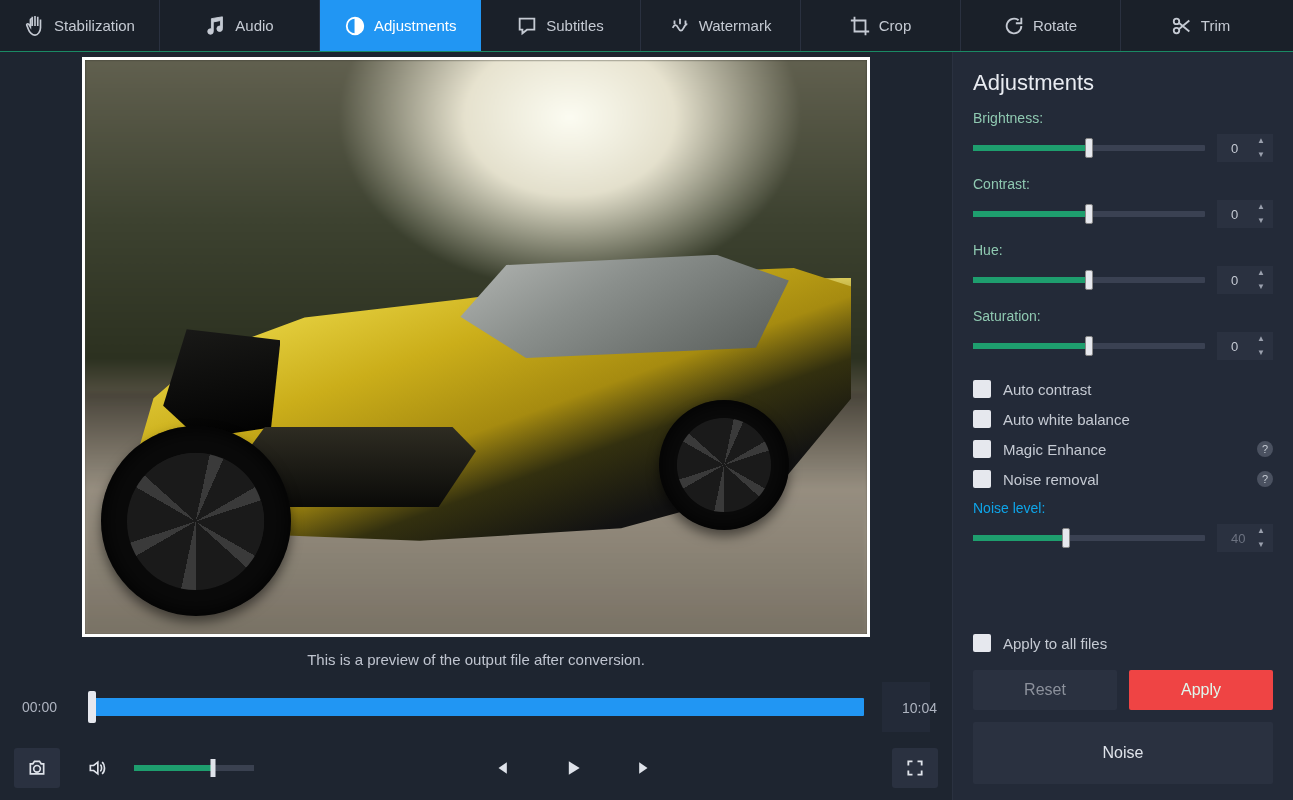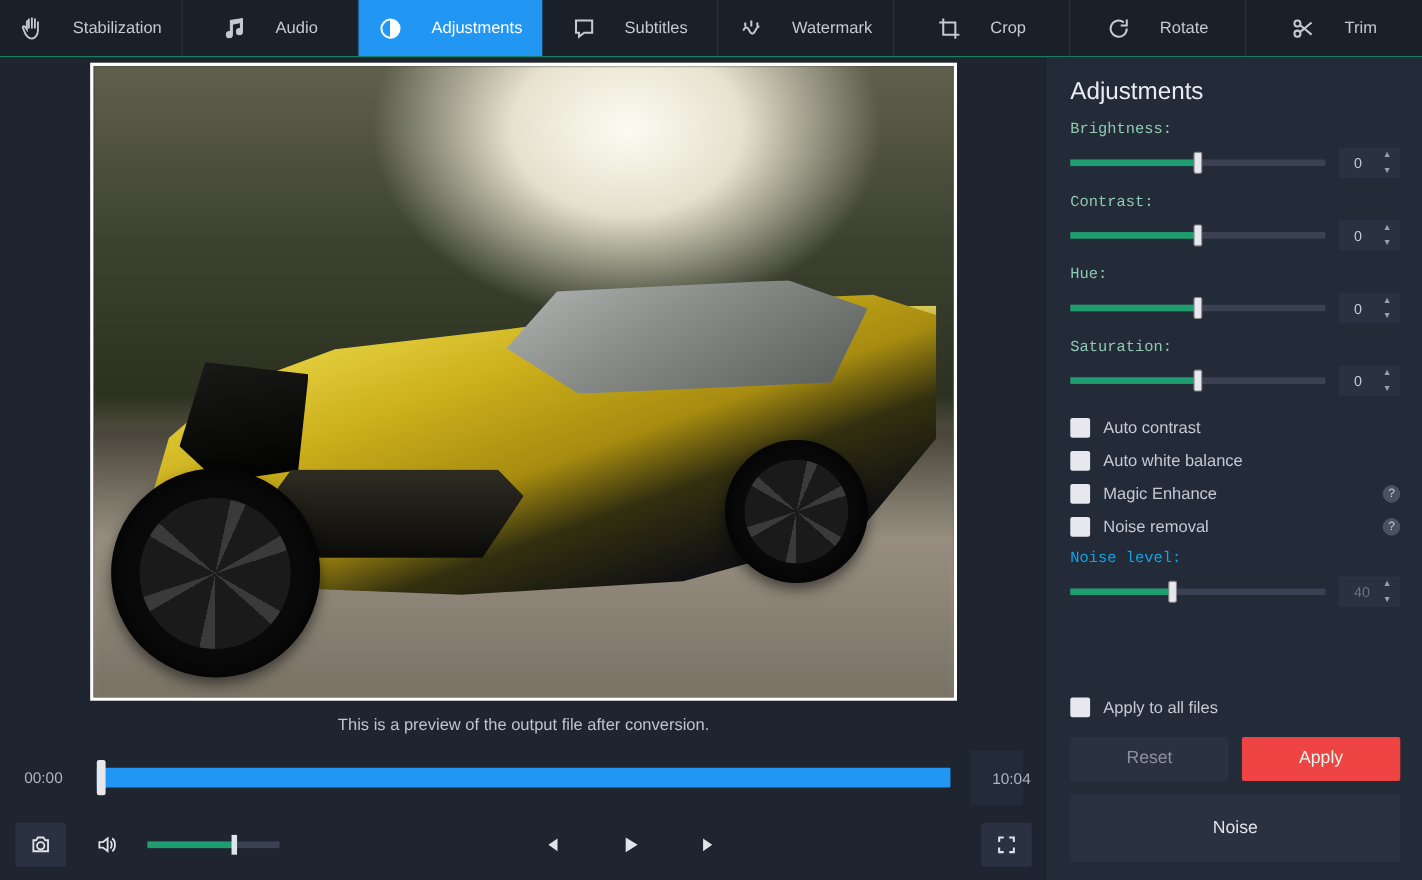--- a/index.html
+++ b/index.html
@@ -12,21 +12,21 @@
     }
     
     .toolbar {
       display: flex;
       height: 52px;
       background: #1a2029;
       border-bottom: 1px solid #1a8a64;
     }
     .tool-tab {
       display: flex; align-items: center; justify-content: center;
-      gap: 26px;
+      gap: 8px;
       padding: 0 24px;
       border-right: 1px solid #2a3140;
       cursor: pointer;
       font-size: 15px;
       color: #c5cad3;
       min-width: 160px;
     }
     .tool-tab.active { background: #2196f3; color: #fff; border-right: none; }
     .tool-tab .ticon { width: 22px; height: 22px; display: flex; align-items: center; justify-content: center; }
     .tool-tab svg { width: 22px; height: 22px; fill: currentColor; stroke: currentColor; }
@@ -122,21 +122,21 @@
     .ctrl-btn svg { width: 20px; height: 20px; fill: #dfe3ea; }
     .ctrl-btn.flat { background: transparent; }
     .vol-slider { width: 120px; height: 6px; background: #3a4150; position: relative; }
     .vol-slider .fill { position: absolute; left:0; top:0; bottom:0; width: 66%; background: #1e9e6e; }
     .vol-slider .thumb { position:absolute; left:66%; top:50%; width:5px; height:18px; background:#dfe3ea; transform:translate(-50%,-50%); }
     .center-controls { flex:1; display:flex; justify-content:center; gap:26px; }
     .fullscreen-btn { margin-left: auto; }
     
     .panel-title { font-size: 22px; color: #e8ebf1; margin-bottom: 14px; }
     .param { margin-bottom: 14px; }
-    .param-label { font-size: 14px; color: #8fc9b1; margin-bottom: 8px; font-family: Liberation Mono, monospace; }
+    .param-label { font-size: 14px; color: #8fc9b1; margin-bottom: 8px; }
     .param-row { display: flex; align-items: center; gap: 12px; }
     .slider {
       flex:1; height: 6px; background: #3a4152; position: relative; border-radius: 1px;
     }
     .slider .fill { position:absolute; left:0; top:0; bottom:0; background:#1e9e6e; }
     .slider .thumb {
       position:absolute; top:50%; width:8px; height:20px; background:#e6e8ee; border:1px solid #888;
       transform: translate(-50%,-50%); border-radius:2px;
     }
     .spin {

